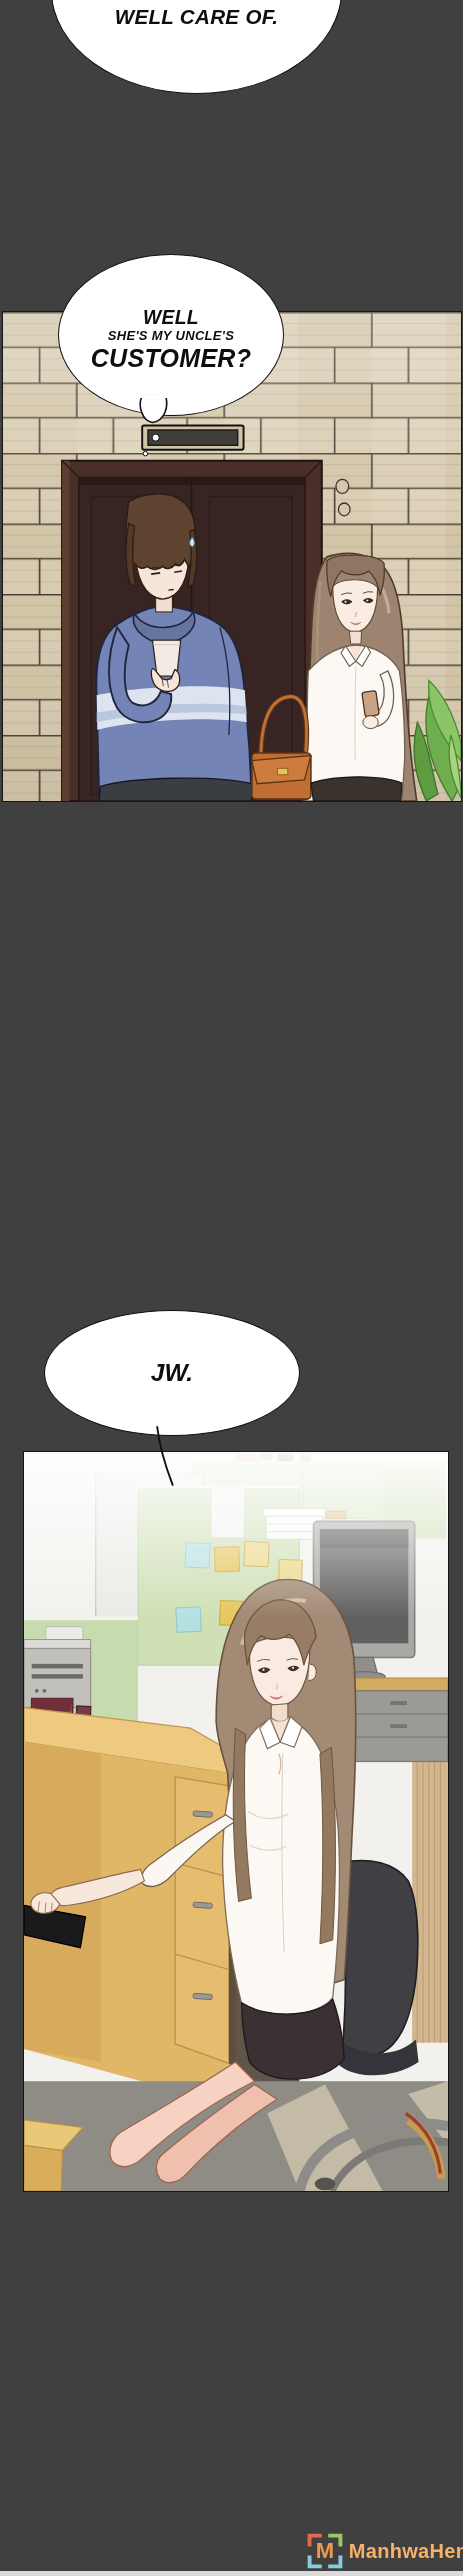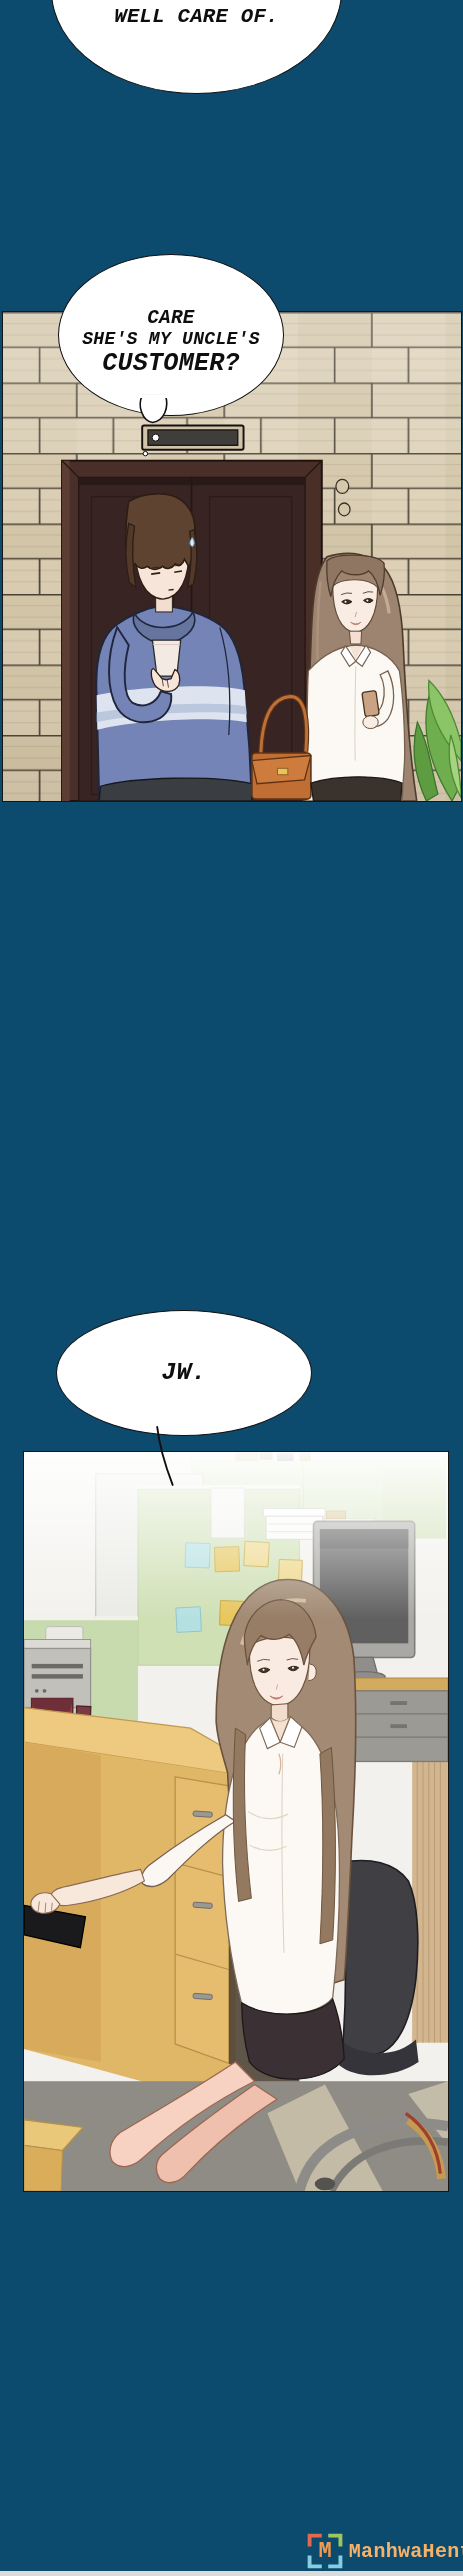--- a/index.html
+++ b/index.html
@@ -1,17 +1,17 @@
 <!DOCTYPE html>
 <html style="font-size:10.3px"><head>
 <meta charset="utf-8">
 <style>
   html,body{margin:0;padding:0;background:#ffffff;}
-  #page{position:relative;width:464px;height:2576px;background:#0c4a6e;overflow:hidden;
-        font-family:Liberation Mono, monospace;}
+  #page{position:relative;width:464px;height:2576px;background:#404040;overflow:hidden;
+        font-family:Liberation Sans, sans-serif;}
   .panel{position:absolute;border:1.9px solid #181512;box-sizing:border-box;background:#fff;z-index:1;}
   .panel svg{position:absolute;left:0;top:0;width:100%;height:100%;display:block;}
   .bubble{position:absolute;background:#ffffff;border:1.9px solid #101010;border-radius:50%;
           z-index:5;display:flex;flex-direction:column;align-items:center;}
   .bubble-text{font-weight:700;font-style:italic;color:#0e0e0e;text-align:center;
           letter-spacing:0.3px;line-height:1.14;}
   .tail{position:absolute;z-index:6;}
   #watermark{position:absolute;left:307px;top:2533px;display:flex;align-items:center;gap:5.8px;z-index:4;
              text-decoration:none;cursor:pointer;}
   #wm-logo{position:relative;width:36px;height:36px;}
@@ -331,31 +331,31 @@
       <rect width="662" height="260" fill="url(#fade)" pointer-events="none"></rect>
     </svg>
   </div>
 
   <div class="bubble" style="left:51px;top:-113px;width:289px;height:205px;">
     <div class="bubble-text" style="margin-top:117px;font-size:20.6px;">WELL CARE OF.</div>
   </div>
 
   <div class="bubble" style="left:58px;top:254px;width:224px;height:160px;">
     <div style="margin-top:52px;">
-      <div class="bubble-text" style="font-size:19.3px;">CARE</div>
-      <div class="bubble-text" style="font-size:18px;">SHE'S MY UNCLE'S</div>
+      <div class="bubble-text" style="font-size:19.3px;">WELL</div>
+      <div class="bubble-text" style="font-size:13px;">SHE'S MY UNCLE'S</div>
       <div class="bubble-text" style="font-size:25px;">CUSTOMER?</div>
     </div>
   </div>
   <svg class="tail" style="left:132px;top:394px;" width="45" height="35" viewBox="0 0 70 54">
     <path d="M16,2 L52,2 C58,20 50,42 32,44 C16,42 8,18 16,2 Z" fill="#ffffff" stroke="#101010" stroke-width="2.5" stroke-linejoin="round"></path>
     <rect x="10" y="0" width="50" height="6" fill="#ffffff"></rect>
   </svg>
 
-  <div class="bubble" style="left:56px;top:1310px;width:254px;height:124px;justify-content:center;">
+  <div class="bubble" style="left:44px;top:1310px;width:254px;height:124px;justify-content:center;">
     <div class="bubble-text" style="font-size:24.5px;">JW.</div>
   </div>
   <svg class="tail" style="left:148px;top:1418px;" width="39" height="74" viewBox="0 0 60 115">
     <path d="M14,14 C18,48 28,78 38,104" fill="none" stroke="#101010" stroke-width="3" stroke-linecap="round"></path>
   </svg>
 
   <a id="watermark">
     <span id="wm-logo">
       <svg width="36" height="36" viewBox="0 0 56 56">
         <path d="M4,21 L4,4 L23,4" fill="none" stroke="#e06a4d" stroke-width="6"></path>

